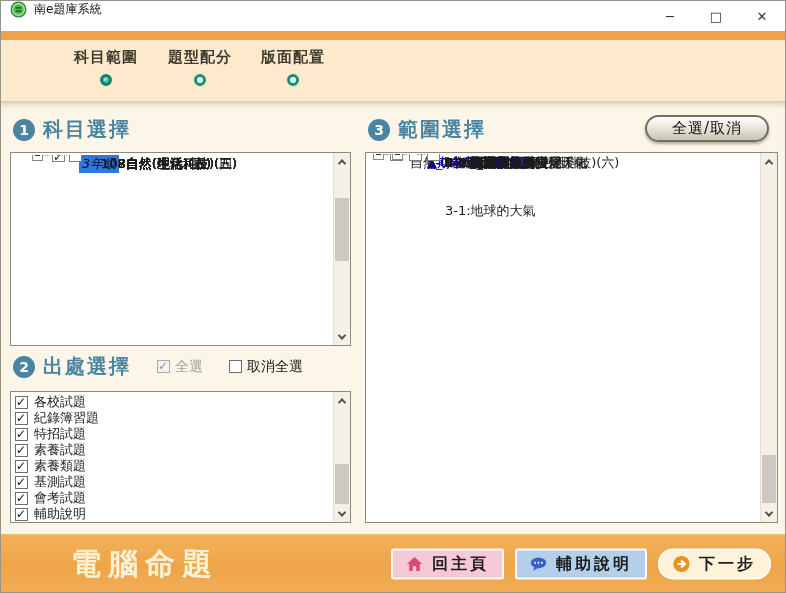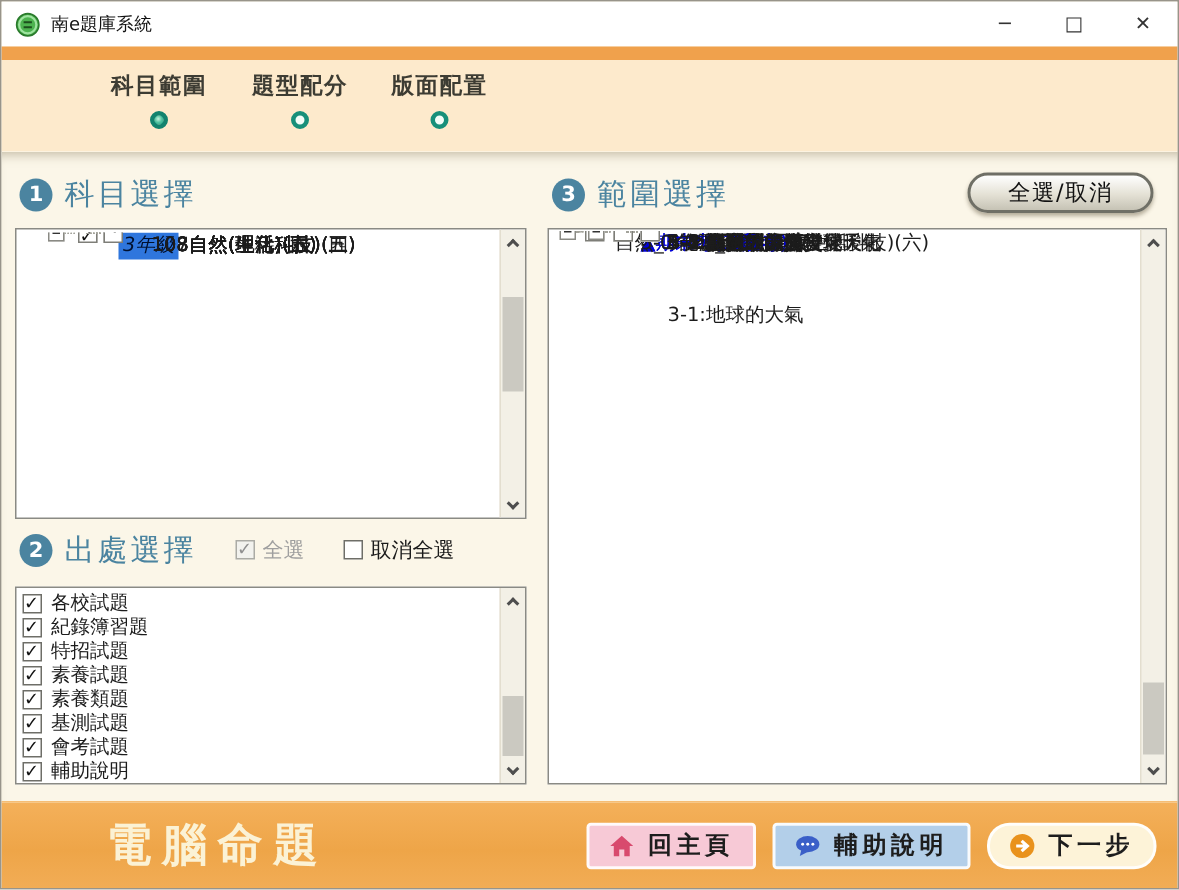--- a/index.html
+++ b/index.html
@@ -2,21 +2,21 @@
 <html><head>
 <meta charset="utf-8">
 <style>
   * { margin:0; padding:0; box-sizing:border-box; }
   html,body { background:#d7d7d7; font-family:"DejaVu Sans","Liberation Sans",sans-serif; }
   .window{ position:relative; width:786px; height:593px; background:#fbf6e8;
            border:1px solid #98948a; overflow:hidden; }
 
   
   .titlebar{ position:absolute; left:0; top:0; width:100%; height:30px; background:#ffffff;
-             display:flex; align-items:center; }
+             display:flex; align-items:flex-start; }
   .app-icon{ width:17px; height:17px; margin-left:9px; }
   .win-title{ font-size:12px; color:#111; margin-left:7px; }
   .win-controls{ position:absolute; right:0; top:0; height:30px; display:flex; }
   .win-btn{ width:46px; height:30px; display:flex; align-items:center; justify-content:center;
             font-size:13px; color:#333; cursor:default; }
 
   
   .strip{ position:absolute; left:0; top:30px; width:100%; height:9px; background:#f0a14c; }
 
   
@@ -29,21 +29,21 @@
   .conn::after{ content:""; position:absolute; right:-1px; top:-5px; width:0; height:0;
                 border-left:11px solid #4d4d45; border-top:6.5px solid transparent; border-bottom:6.5px solid transparent; }
 
   
   .content{ position:absolute; left:0; top:100px; width:100%; height:433px; background:#fbf6e8;
             box-shadow:inset 0 7px 7px -5px rgba(140,128,98,.5); }
 
   .sec-head{ position:absolute; display:flex; align-items:center; gap:8px; }
   .num-badge{ width:22px; height:22px; border-radius:50%; background:#4b84a0; color:#fff;
               font-size:14px; font-weight:bold; display:flex; align-items:center; justify-content:center; }
-  .sec-title{ font-size:20px; font-weight:normal; color:#4b84a0; letter-spacing:2px; white-space:nowrap; }
+  .sec-title{ font-size:20px; font-weight:bold; color:#4b84a0; letter-spacing:2px; white-space:nowrap; }
 
   .listbox{ position:absolute; background:#fff; border:1px solid #8a8a84; overflow:hidden; }
   .rows{ position:absolute; left:0; top:2px; right:17px; bottom:0; overflow:hidden; }
 
   
   .sbar{ position:absolute; right:0; top:0; bottom:0; width:17px; background:#f3f0e6; border-left:1px solid #e3decf; }
   .sb-arrow{ position:absolute; left:0; width:16px; height:15px; display:flex; align-items:center; justify-content:center; }
   .sb-arrow.up{ top:1px; } .sb-arrow.down{ bottom:1px; }
   .chev{ width:6px; height:6px; border-top:2px solid #4e4e4e; border-left:2px solid #4e4e4e; }
   .chev.u{ transform:rotate(45deg) translate(1px,1px); }

